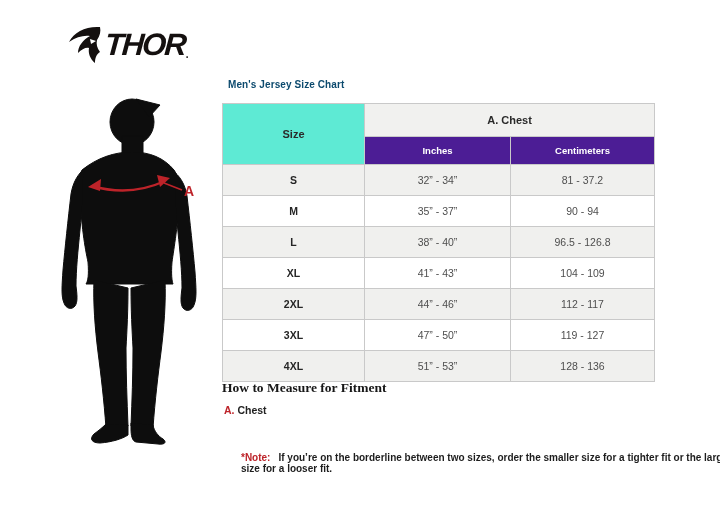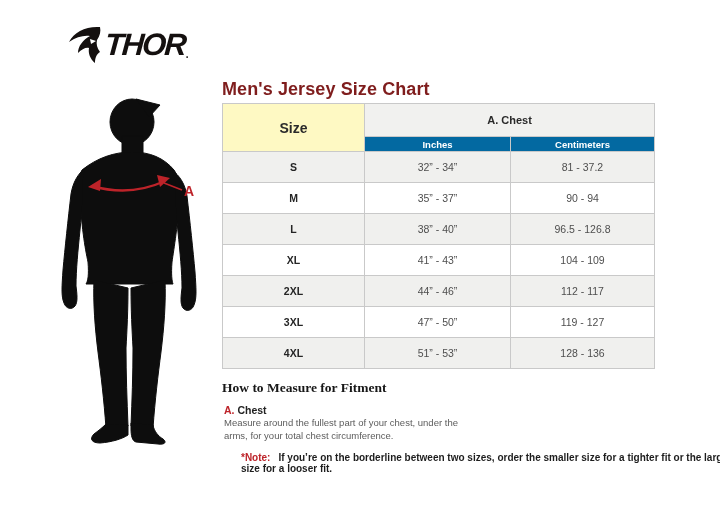--- a/index.html
+++ b/index.html
@@ -17,35 +17,35 @@
     font-size:31px; font-weight:900; font-style:italic; letter-spacing:-2px;
     color:#14100f; transform:skewX(-4deg); line-height:38px;
   }
   .logo-tm { font-size:10px; font-weight:700; color:#14100f; align-self:flex-end; margin:0 0 4px 1px; }
 
   
   .figure-wrap { position:absolute; left:52px; top:90px; width:178px; height:382px; }
 
   
   .chart-title {
-    position:absolute; left:222px; top:79px;
-    font-size:18px; font-weight:700; color:#7f1d1d; letter-spacing:.1px;
+    position:absolute; left:228px; top:79px;
+    font-size:10px; font-weight:700; color:#0c4a6e; letter-spacing:.1px;
   }
   .size-table {
     position:absolute; left:222px; top:103px;
     border-collapse:collapse; table-layout:fixed; width:432px;
     font-size:10.5px;
   }
   .size-table th, .size-table td {
     border:1px solid #c9c9c9; text-align:center; vertical-align:middle; padding:0;
   }
-  .th-size { width:142px; background:#fef9c3; font-size:14px; font-weight:700; color:#2a2a2a; }
+  .th-size { width:142px; background:#5eead4; font-size:11px; font-weight:700; color:#2a2a2a; }
   .th-group { background:#f1f1ef; height:33px; font-size:11px; font-weight:700; color:#2a2a2a; }
   .th-unit {
-    background:#0369a1; color:#ffffff; height:15px;
+    background:#4c1d95; color:#ffffff; height:28px;
     font-size:9.5px; font-weight:700; border-color:#6e6e6e;
   }
   .size-table tbody tr { height:31px; }
   .size-table tbody tr:nth-child(odd) td { background:#f0f0ee; }
   .size-table tbody tr:nth-child(even) td { background:#ffffff; }
   .cell-size { font-weight:700; color:#252525; }
   .cell-val { color:#4e4e4e; }
 
   .measure-heading {
     position:absolute; left:222px; top:380px;
@@ -156,20 +156,19 @@
         <td class="cell-val">51” - 53”</td>
         <td class="cell-val">128 - 136</td>
       </tr>
     </tbody>
   </table>
 
   <div class="measure-heading">How to Measure for Fitment</div>
   <div class="measure-label">
     <span class="red-letter">A.</span><span> Chest</span>
   </div>
-  <div class="measure-desc">Measure around the fullest part of your chest, under the arms, for your total chest circumference.</div>
 
   <div class="note-line">
     <span class="note-prefix">*Note:</span><span>If you’re on the borderline between two sizes, order the smaller size for a tighter fit or the larger size for a looser fit.</span>
   </div>
 
 
 </div>
 
 </body></html>

